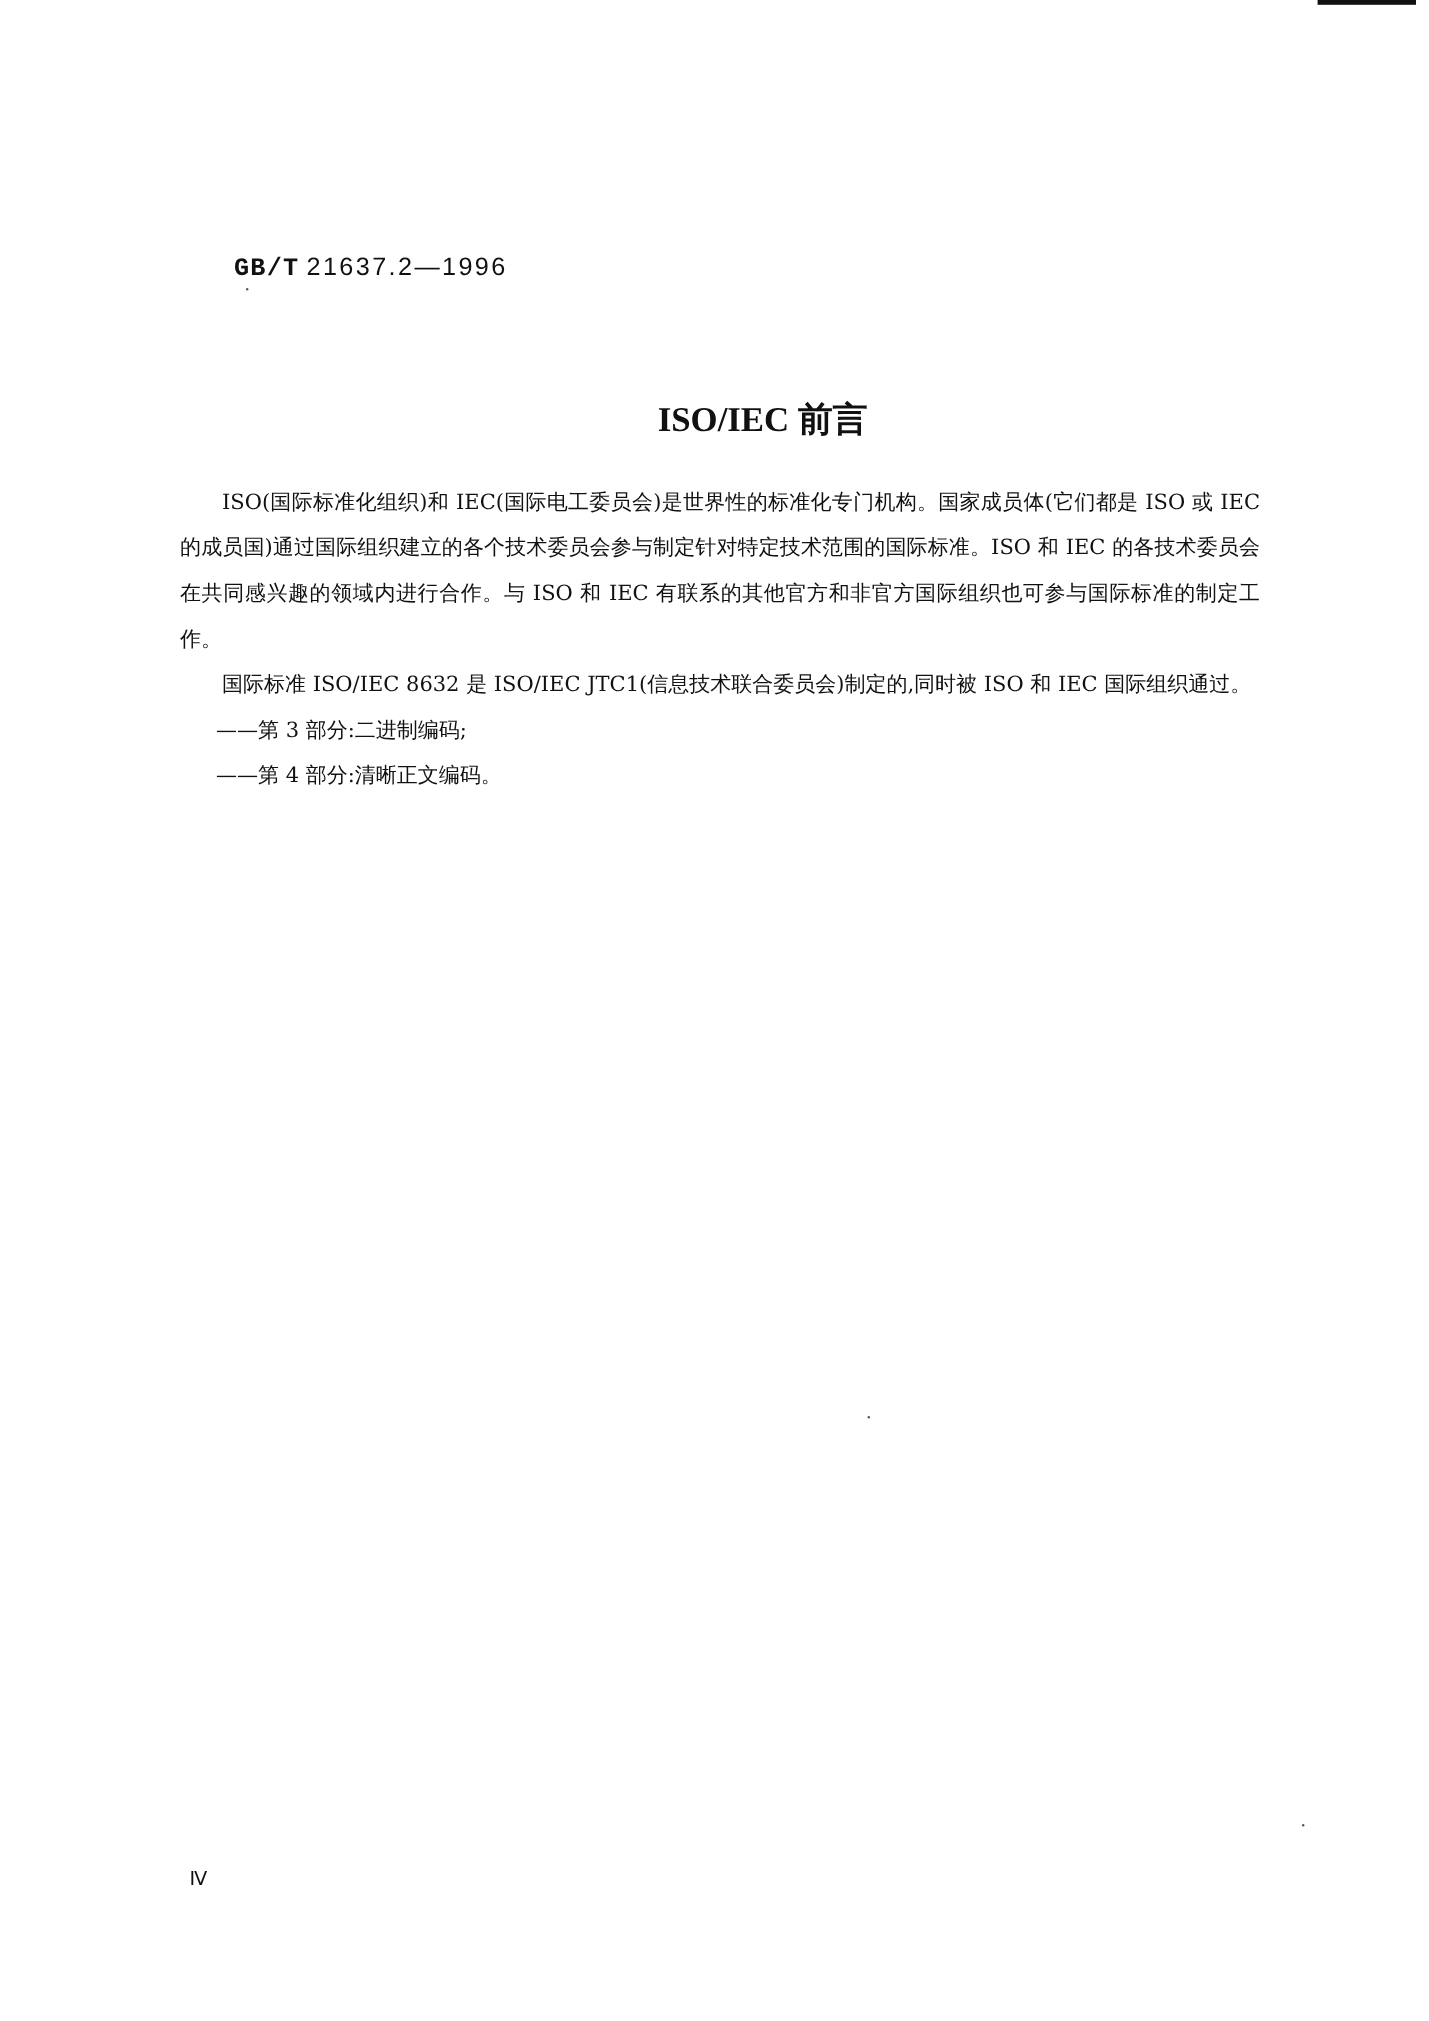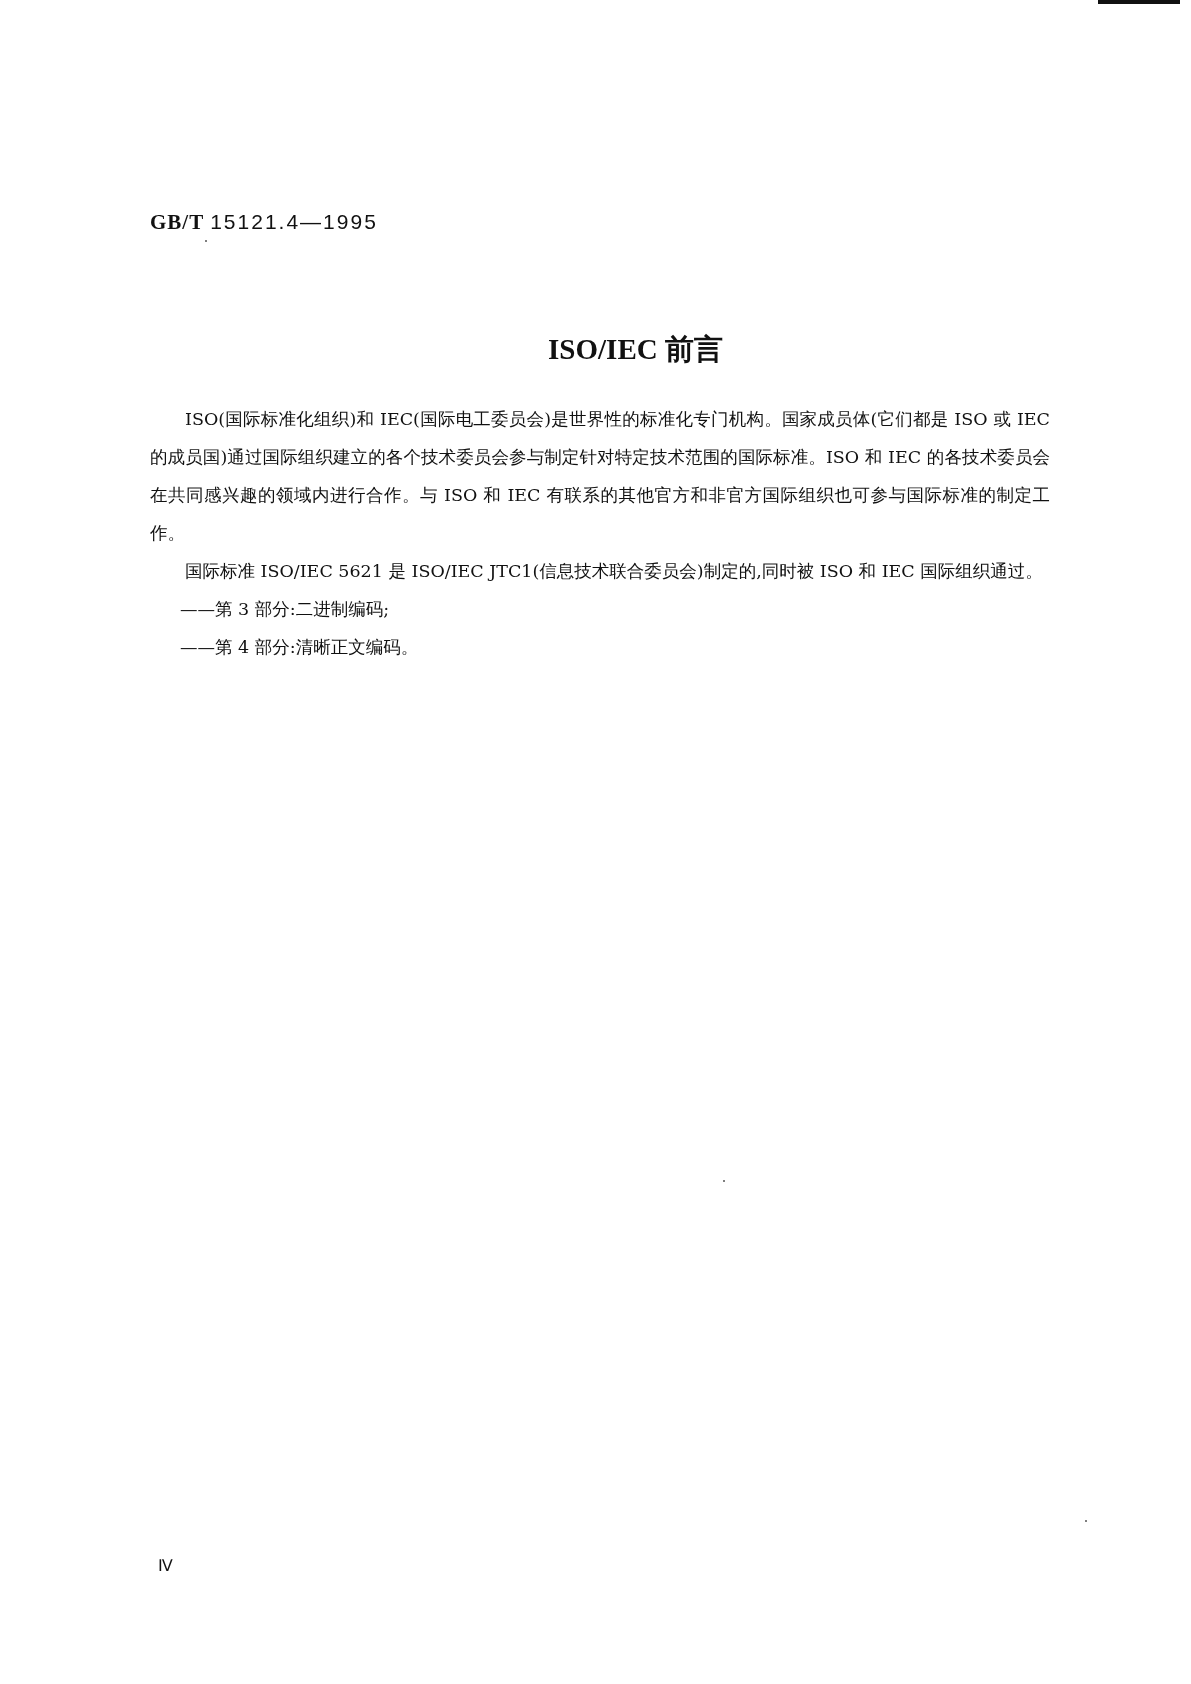--- a/index.html
+++ b/index.html
@@ -9,21 +9,21 @@
       color: #111111;
     }
     .top-bar {
       position: absolute; left: 1098px; top: 0px; width: 82px; height: 4px;
       background: #111;
     }
     .doc-code {
       position: absolute; left: 150px; top: 210px;
       font-size: 21px; letter-spacing: 1px;
     }
-    .doc-code .gb { font-weight: bold; font-family: Liberation Serif, serif; }
+    .doc-code .gb { font-weight: bold; font-family: Liberation Mono, monospace; margin-left: 45px; }
     .doc-code .num { font-family: "Liberation Sans", sans-serif; letter-spacing: 2px; margin-left: 6px; }
     .title {
       position: absolute; left: 0; width: 1191px; top: 330px; text-align: center;
       font-size: 29px; font-weight: bold; font-family: "Liberation Serif", serif; margin-left: 40px;
     }
     .body {
       position: absolute; left: 150px; top: 400px; width: 900px;
       font-size: 17.5px; line-height: 38px;
     }
     .para { text-indent: 2em; margin: 0; text-align: justify; }
@@ -33,28 +33,28 @@
       font-size: 16px; font-family: "Liberation Serif", serif;
     }
     .speck { position: absolute; width: 2px; height: 2px; background: #555; border-radius: 1px; }
   </style>
 </head>
 <body>
 
 <div class="top-bar"></div>
 
 <div class="doc-code">
-  <span class="gb">GB/T</span><span class="num">15121.4—1995</span>
+  <span class="gb">GB/T</span><span class="num">21637.2—1996</span>
 </div>
 
 <div class="title">ISO/IEC 前言</div>
 
 <div class="body">
   <p class="para">ISO(国际标准化组织)和 IEC(国际电工委员会)是世界性的标准化专门机构。国家成员体(它们都是 ISO 或 IEC 的成员国)通过国际组织建立的各个技术委员会参与制定针对特定技术范围的国际标准。ISO 和 IEC 的各技术委员会在共同感兴趣的领域内进行合作。与 ISO 和 IEC 有联系的其他官方和非官方国际组织也可参与国际标准的制定工作。</p>
-  <p class="para">国际标准 ISO/IEC 5621 是 ISO/IEC JTC1(信息技术联合委员会)制定的,同时被 ISO 和 IEC 国际组织通过。</p>
+  <p class="para">国际标准 ISO/IEC 8632 是 ISO/IEC JTC1(信息技术联合委员会)制定的,同时被 ISO 和 IEC 国际组织通过。</p>
   <p class="list-item">——第 3 部分:二进制编码;</p>
   <p class="list-item">——第 4 部分:清晰正文编码。</p>
 </div>
 
 <div class="page-num">Ⅳ</div>
 
 <div class="speck" style="left:205px; top:240px;"></div>
 <div class="speck" style="left:723px; top:1180px;"></div>
 <div class="speck" style="left:1085px; top:1520px;"></div>
 

